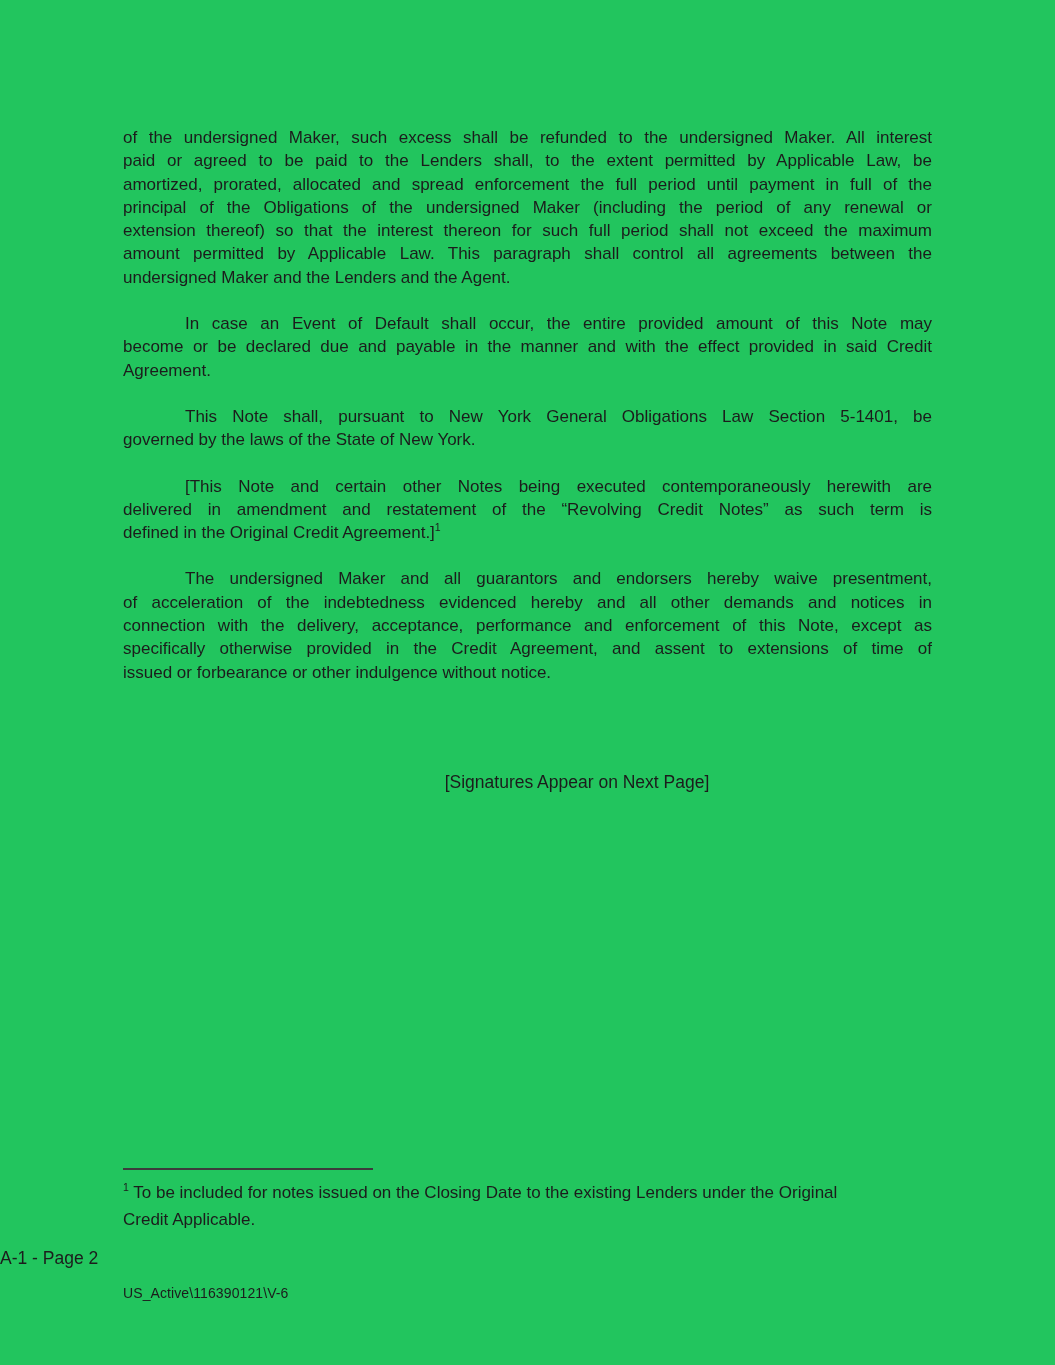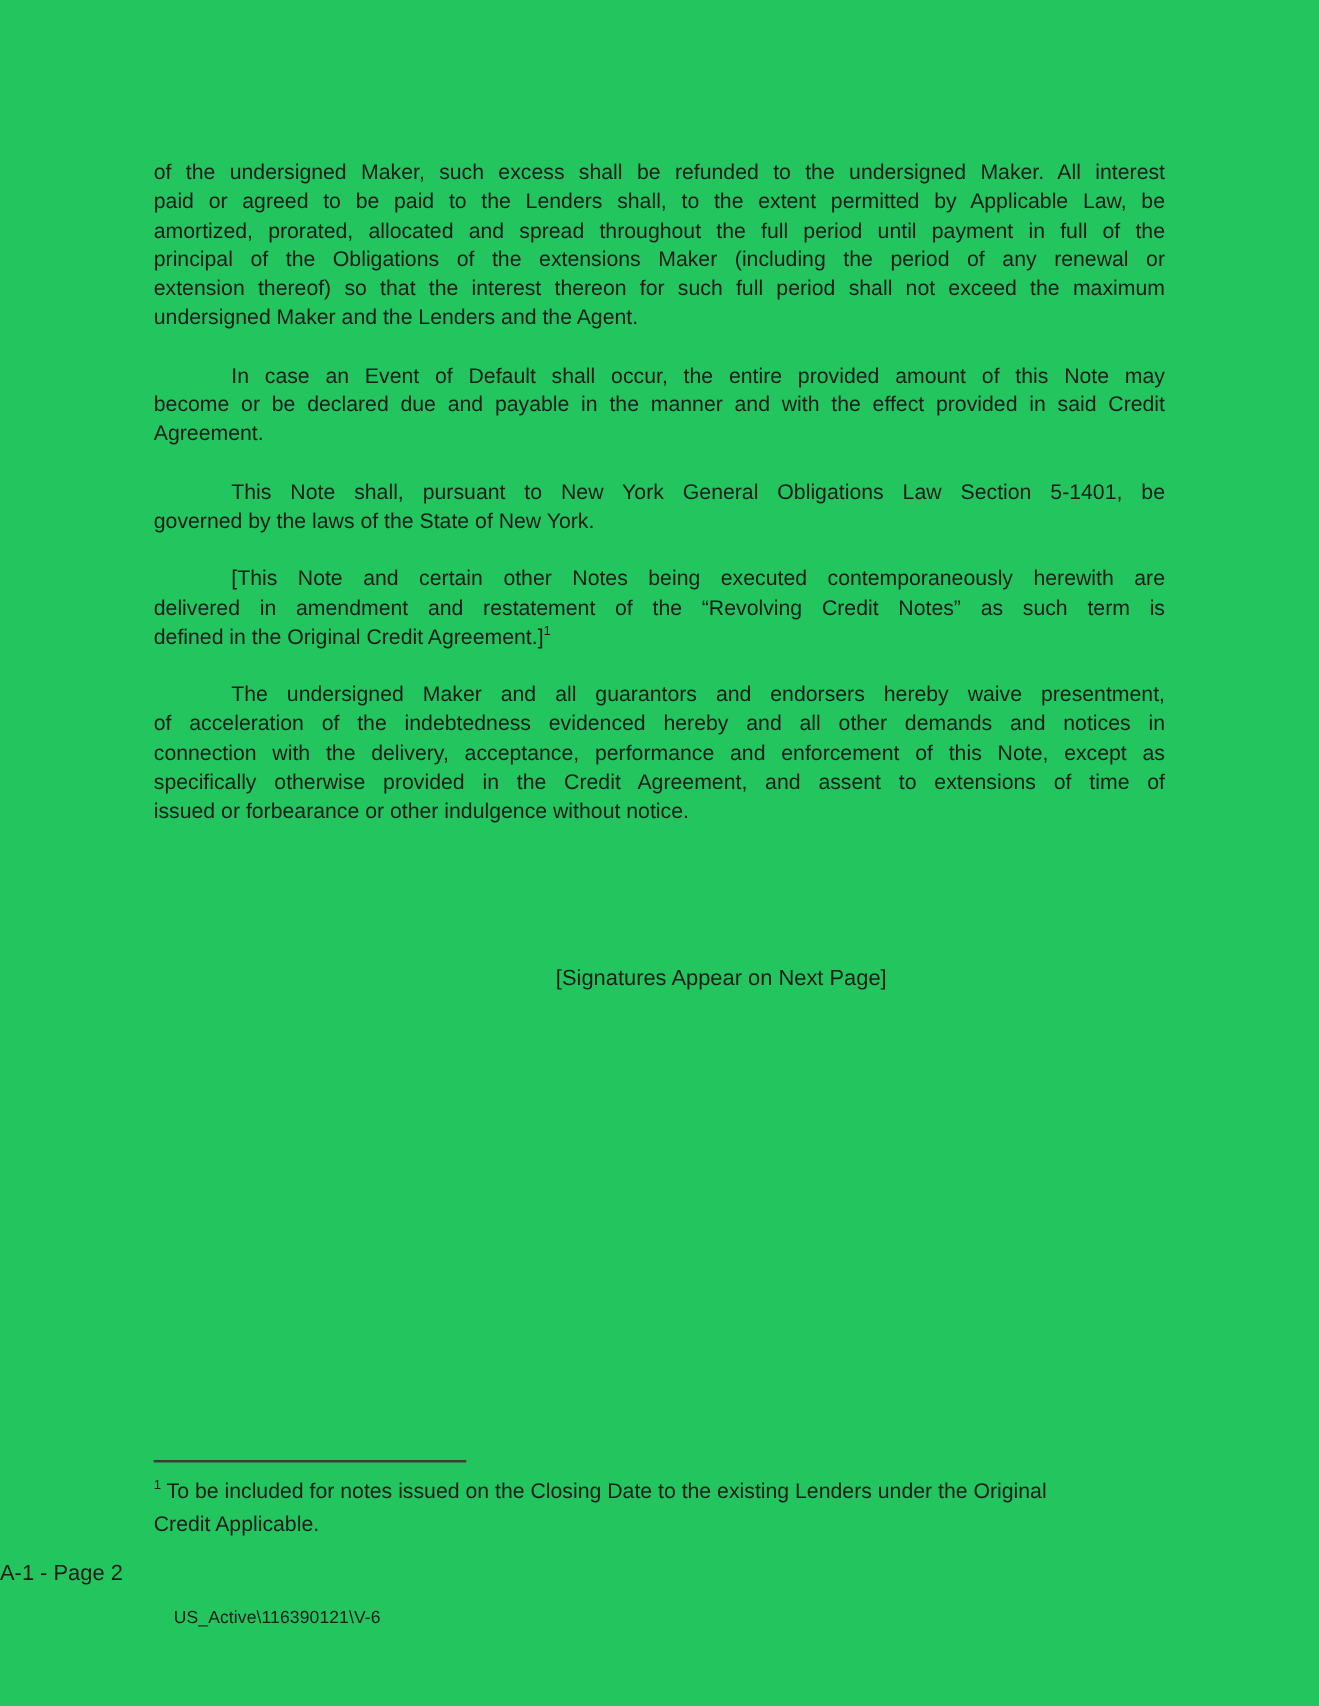--- a/index.html
+++ b/index.html
@@ -78,36 +78,36 @@
     left: 0;
     width: 1055px;
     font-size: 17.5px;
   }
   .doc-id {
     position: absolute;
     top: 1285px;
     left: 123px;
     font-size: 14px;
     letter-spacing: 0.1px;
-    margin-left: 16px;
   }
 </style>
 </head>
 <body>
 
 <div class="page">
 
   <div class="body-text">
 
     <div class="para">
       <div class="ln">of the undersigned Maker, such excess shall be refunded to the undersigned Maker.  All interest</div>
       <div class="ln">paid or agreed to be paid to the Lenders shall, to the extent permitted by Applicable Law, be</div>
-      <div class="ln">amortized, prorated, allocated and spread throughout the full period until payment in full of the</div>
-      <div class="ln">principal of the Obligations of the extensions Maker (including the period of any renewal or</div>
+      <div class="ln">amortized, prorated, allocated and spread enforcement the full period until payment in full of the</div>
+      <div class="ln">principal of the Obligations of the undersigned Maker (including the period of any renewal or</div>
       <div class="ln">extension thereof) so that the interest thereon for such full period shall not exceed the maximum</div>
+      <div class="ln">amount permitted by Applicable Law.  This paragraph shall control all agreements between the</div>
       <div class="ln last">undersigned Maker and the Lenders and the Agent.</div>
     </div>
 
     <div class="para">
       <div class="ln ind">In case an Event of Default shall occur, the entire provided amount of this Note may</div>
       <div class="ln">become or be declared due and payable in the manner and with the effect provided in said Credit</div>
       <div class="ln last">Agreement.</div>
     </div>
 
     <div class="para">

